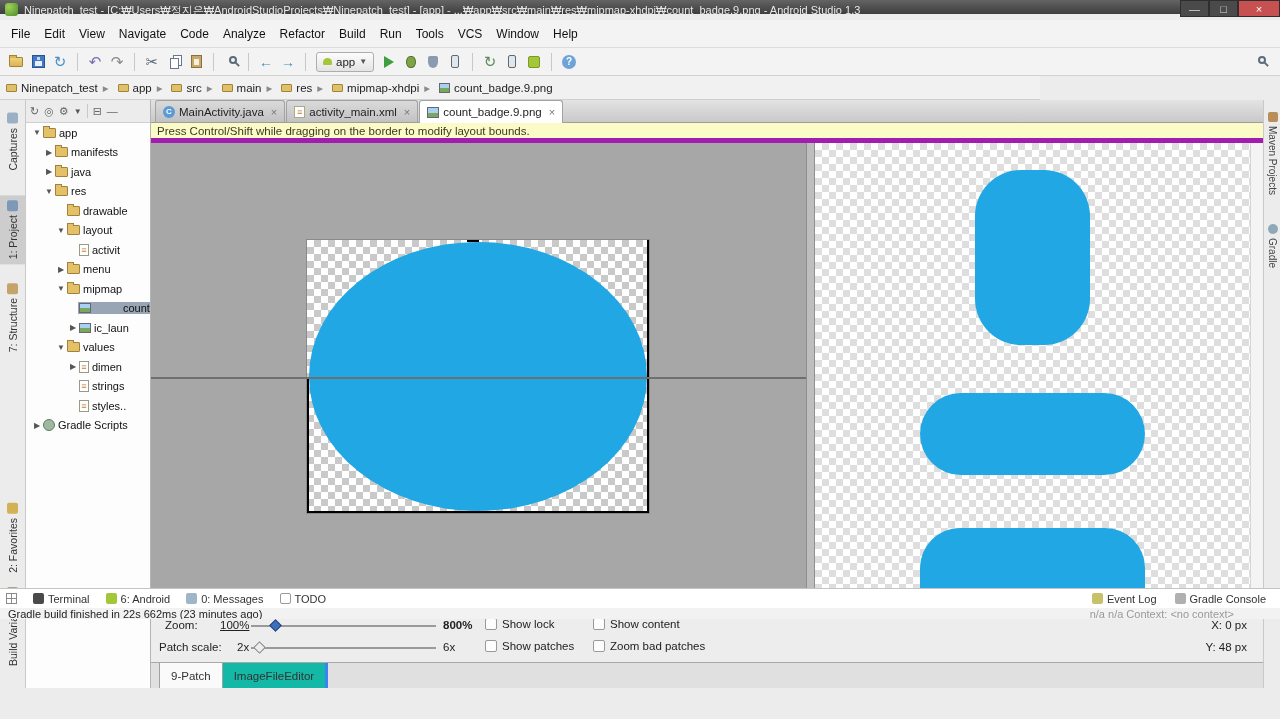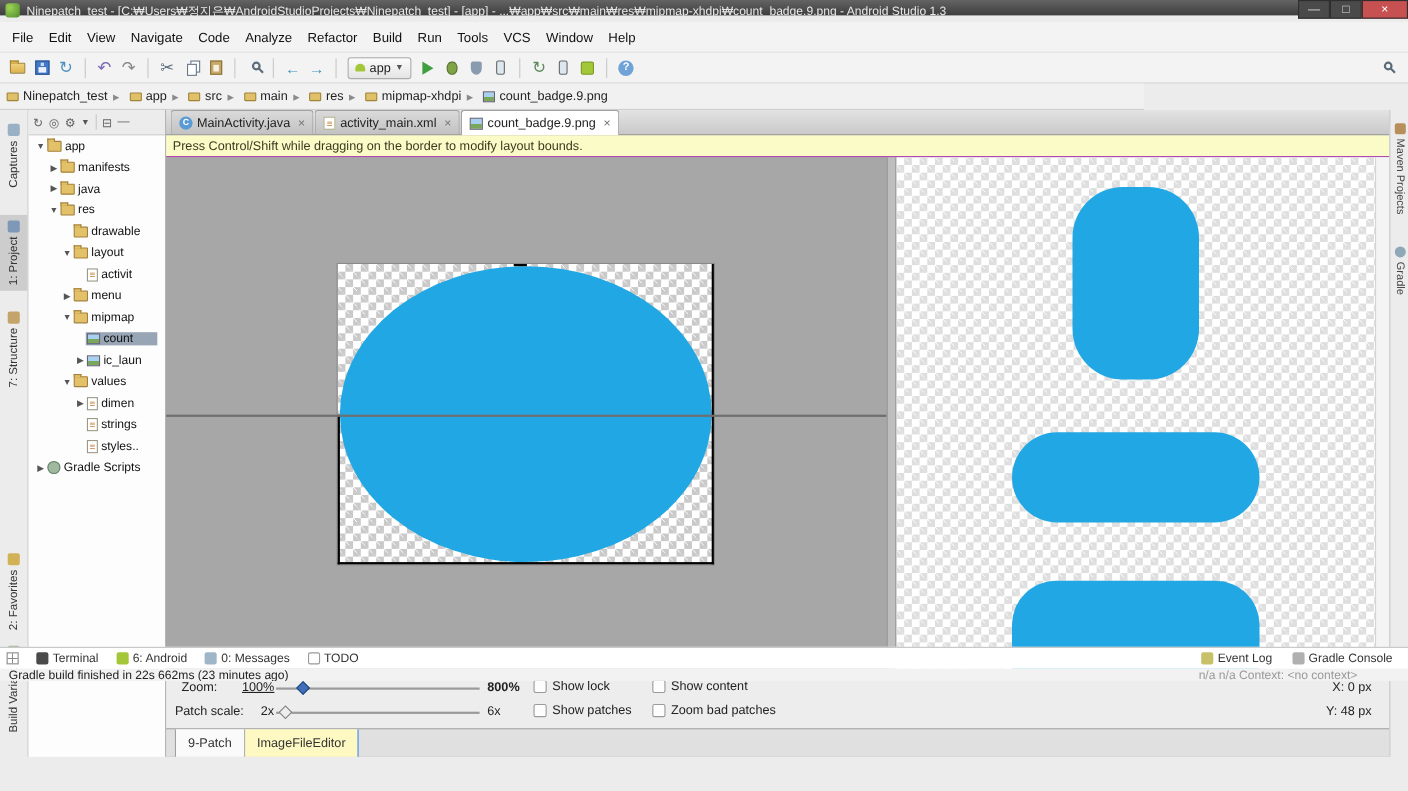--- a/index.html
+++ b/index.html
@@ -89,41 +89,41 @@
   .trow .arrow { width:10px; font-size:8px; color:#555; text-align:center; flex:0 0 10px; }
   .lvl0 { padding-left:6px; } .lvl1 { padding-left:18px; } .lvl2 { padding-left:30px; } .lvl3 { padding-left:42px; }
   .ticon { width:13px; height:10px; margin:0 3px 0 1px; flex:0 0 auto; }
   .ticon.folder { background:#E3C169; border:1px solid #A3813C; border-radius:1px; position:relative; }
   .ticon.folder::before { content:''; position:absolute; top:-3px; left:-1px; width:5px; height:2px;
     background:#E3C169; border:1px solid #A3813C; border-bottom:0; }
   .ticon.xml { width:10px; height:12px; background:#fff; border:1px solid #998; text-align:center; }
   .ticon.xml::before { content:'≡'; color:#C77B2F; font-size:9px; line-height:10px; display:block; }
   .ticon.img { width:12px; height:10px; background:linear-gradient(#A8D0F0 55%, #79A85C 55%); border:1px solid #667; }
   .ticon.gradle { width:12px; height:12px; border-radius:50%; background:#9FB8A0; border:1px solid #5F7F66; }
-  .band { display:flex; align-items:center; padding-right:22px; }
+  .band { display:flex; align-items:center; padding-right:22px;gap:29px; }
   .trow.selected .band { background:#98A5B5; }
   .tlabel { color:#111; }
 
   
   .editor { position:absolute; left:151px; top:0; width:1112px; height:588px; background:#A7A7A7; }
   .etabs { position:absolute; left:0; top:0; right:0; height:23px; background:linear-gradient(#E3E3E3,#C9C9C9);
     border-bottom:1px solid #9E9E9E; display:flex; align-items:flex-end; padding-left:4px; }
   .etab { height:22px; display:flex; align-items:center; gap:4px; padding:0 7px; font-size:11.5px; color:#222;
     background:linear-gradient(#DADADA,#C2C2C2); border:1px solid #A2A2A2; border-bottom:none;
     margin-right:1px; border-radius:3px 3px 0 0; }
   .etab.active { background:#FFFFFF; height:23px; margin-bottom:-1px; }
   .etab .close-x { color:#777; font-size:11px; margin-left:3px; }
   .eticon-class { width:12px; height:12px; border-radius:50%; background:#5A9BD5; color:#fff; position:relative; }
   .eticon-class::after { content:'C'; position:absolute; left:0; right:0; top:1px; text-align:center; font-size:8px; font-weight:bold; }
   .eticon-xml { width:11px; height:12px; background:#fff; border:1px solid #AA8; text-align:center; }
   .eticon-xml::after { content:'≡'; color:#C77B2F; font-size:9px; line-height:10px; display:block; }
   .eticon-img { width:12px; height:11px; background:linear-gradient(#A8D0F0 55%, #79A85C 55%); border:1px solid #667; }
 
   .banner { position:absolute; left:0; top:23px; right:0; height:20px; background:#FBFBC8;
-    border-bottom:1px solid #a21caf; font-size:11.5px; color:#3A3A20; display:flex; align-items:center; padding-left:6px; }
+    border-bottom:5px solid #a21caf; font-size:11.5px; color:#3A3A20; display:flex; align-items:center; padding-left:6px; }
 
   .checker { background-color:#FFF;
     background-image:linear-gradient(45deg,#C9C9C9 25%,transparent 25%,transparent 75%,#C9C9C9 75%),
       linear-gradient(45deg,#C9C9C9 25%,transparent 25%,transparent 75%,#C9C9C9 75%);
     background-size:14px 14px; background-position:0 0,7px 7px; }
   .checker-light { background-color:#FFF;
     background-image:linear-gradient(45deg,#DEDEDE 25%,transparent 25%,transparent 75%,#DEDEDE 75%),
       linear-gradient(45deg,#DEDEDE 25%,transparent 25%,transparent 75%,#DEDEDE 75%);
     background-size:14px 14px; background-position:0 0,7px 7px; }
 
@@ -157,21 +157,21 @@
   .thumb.blue { background:#3E6FB8; border:1px solid #24467E; }
   .thumb.gray { background:#EDEDED; border:1px solid #808080; }
   .cb { position:absolute; display:flex; align-items:center; gap:5px; }
   .cbbox { width:12px; height:12px; background:#FDFDFD; border:1px solid #9A9A9A; border-radius:2px; }
   .readout { position:absolute; right:16px; text-align:right; }
 
   
   .btabs { position:absolute; left:0; top:562px; right:0; height:26px; background:#E0E0E0;
     border-top:1px solid #A9A9A9; display:flex; align-items:stretch; padding-left:8px; }
   .btab { display:flex; align-items:center; padding:0 11px; font-size:11.5px; color:#333;
-    border-right:1px solid #3b82f6; background:#fef9c3; }
+    border-right:3px solid #3b82f6; background:#14b8a6; }
   .btab.active { background:#FAFAFA; border-left:1px solid #A0A0A0; border-right:1px solid #A0A0A0; }
 
   
   .bottombar { position:absolute; left:0; top:588px; width:1280px; height:20px; background:#ffffff;
     border-top:1px solid #C4C4C4; display:flex; align-items:center; font-size:11px; color:#333;
     gap:16px; padding-left:6px; }
   .bb-btn { display:flex; align-items:center; gap:4px; }
   .bb-ic { width:11px; height:11px; border-radius:2px; }
   .grid-icon { width:11px; height:11px; border:1px solid #8A8A8A;
     background:linear-gradient(transparent 45%, #8A8A8A 45% 55%, transparent 55%),

